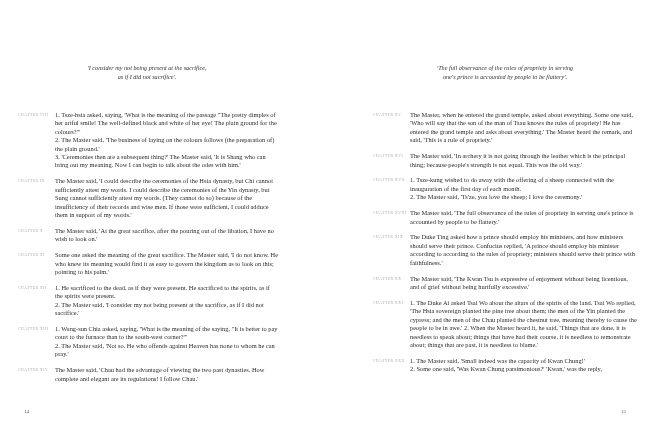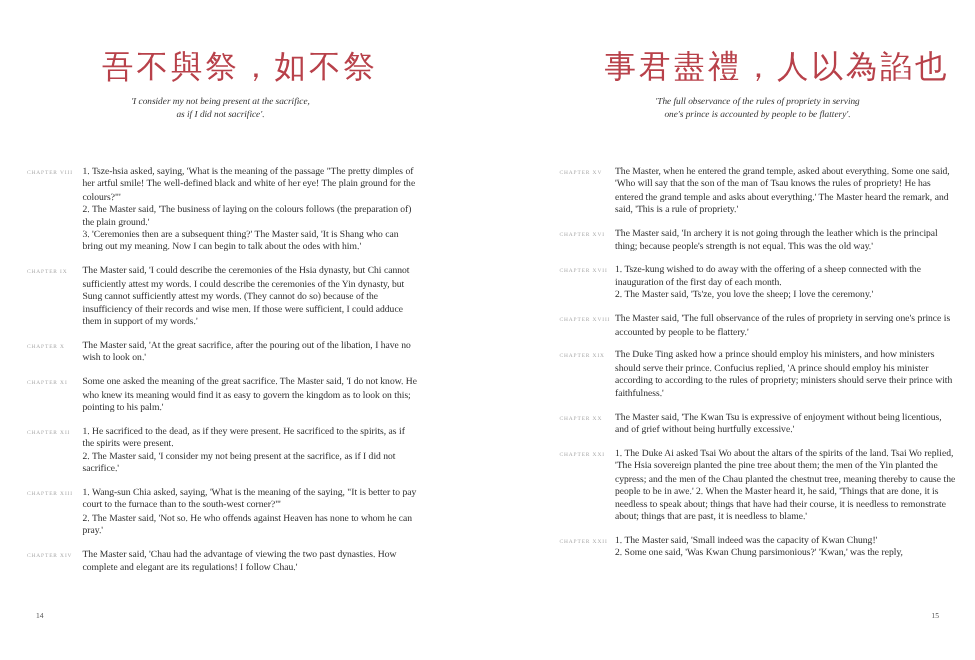--- a/index.html
+++ b/index.html
@@ -41,21 +41,20 @@
   }
   .page-left .page-number { left: 24px; }
   .page-right .page-number { left: 624px; left: auto; right: 24px; }
 </style>
 </head>
 <body>
 
 <div class="spread">
 
   <div class="page page-left">
-    <div class="heading">吾不與祭，如不祭</div>
     <div class="subtitle">
       <div>'I consider my not being present at the sacrifice,</div>
       <div>as if I did not sacrifice'.</div>
     </div>
     <div class="entries">
         <div class="entry">
           <div class="chapter-label">Chapter VIII</div>
           <div class="body-text">
             <span class="para">1. Tsze-hsia asked, saying, 'What is the meaning of the passage "The pretty dimples of her artful smile! The well-defined black and white of her eye! The plain ground for the colours?"'</span>
             <span class="para">2. The Master said, 'The business of laying on the colours follows (the preparation of) the plain ground.'</span>
@@ -98,21 +97,20 @@
           <div class="chapter-label">Chapter XIV</div>
           <div class="body-text">
             <span class="para">The Master said, 'Chau had the advantage of viewing the two past dynasties. How complete and elegant are its regulations! I follow Chau.'</span>
           </div>
         </div>
       </div>
     <div class="page-number">14</div>
   </div>
 
   <div class="page page-right">
-    <div class="heading">事君盡禮，人以為諂也</div>
     <div class="subtitle">
       <div>'The full observance of the rules of propriety in serving</div>
       <div>one's prince is accounted by people to be flattery'.</div>
     </div>
     <div class="entries">
         <div class="entry">
           <div class="chapter-label">Chapter XV</div>
           <div class="body-text">
             <span class="para">The Master, when he entered the grand temple, asked about everything. Some one said, 'Who will say that the son of the man of Tsau knows the rules of propriety! He has entered the grand temple and asks about everything.' The Master heard the remark, and said, 'This is a rule of propriety.'</span>
           </div>

